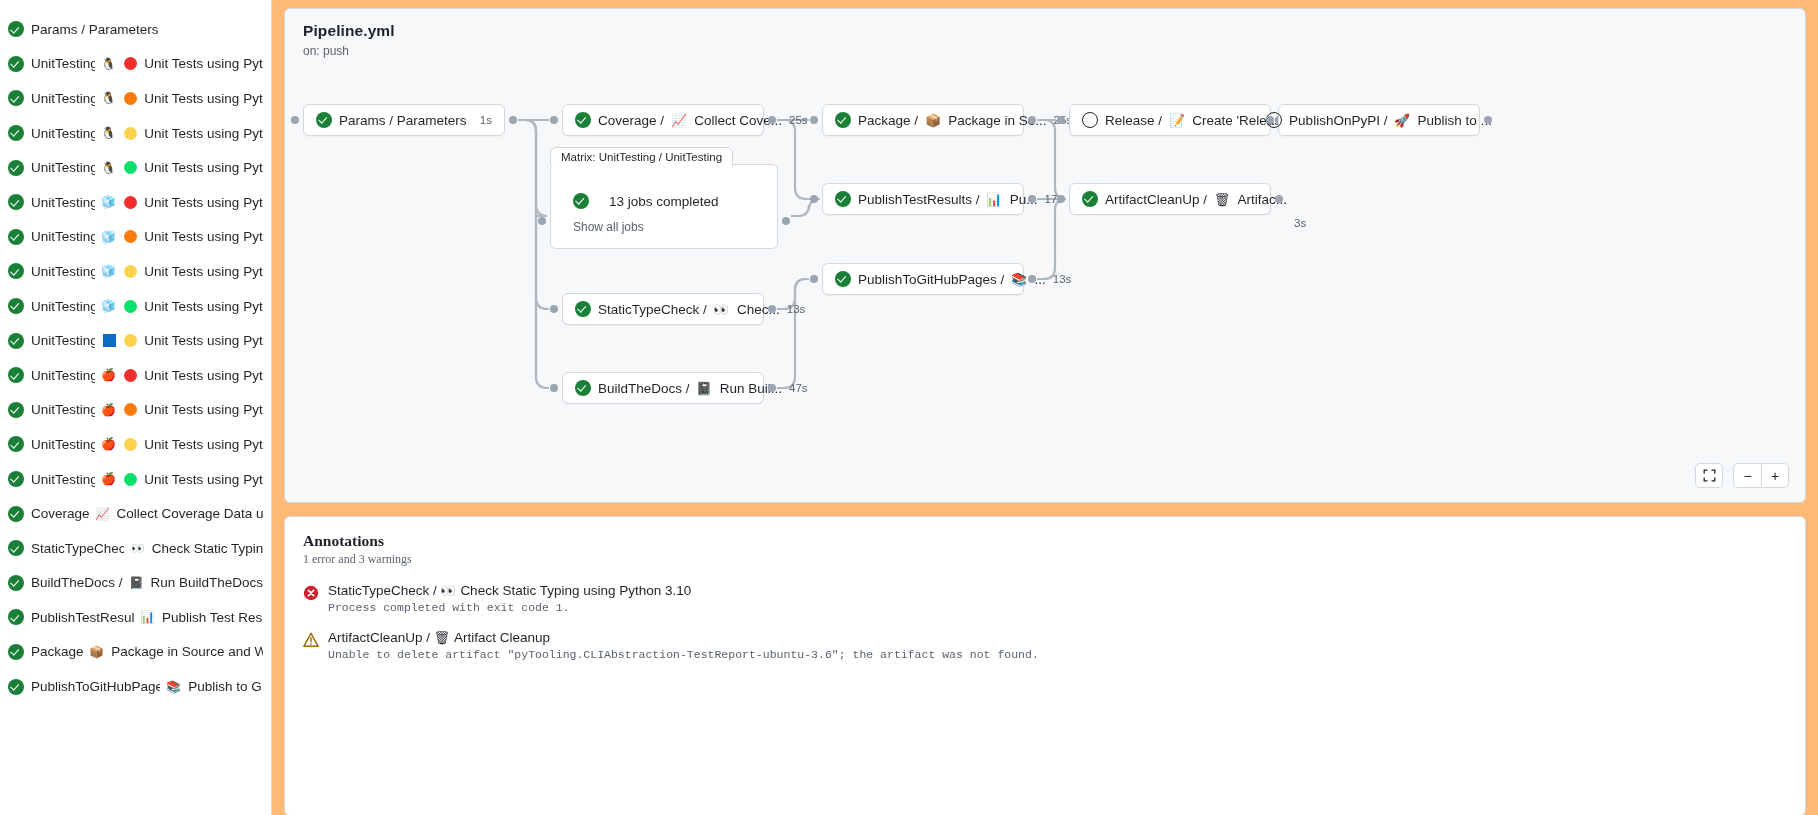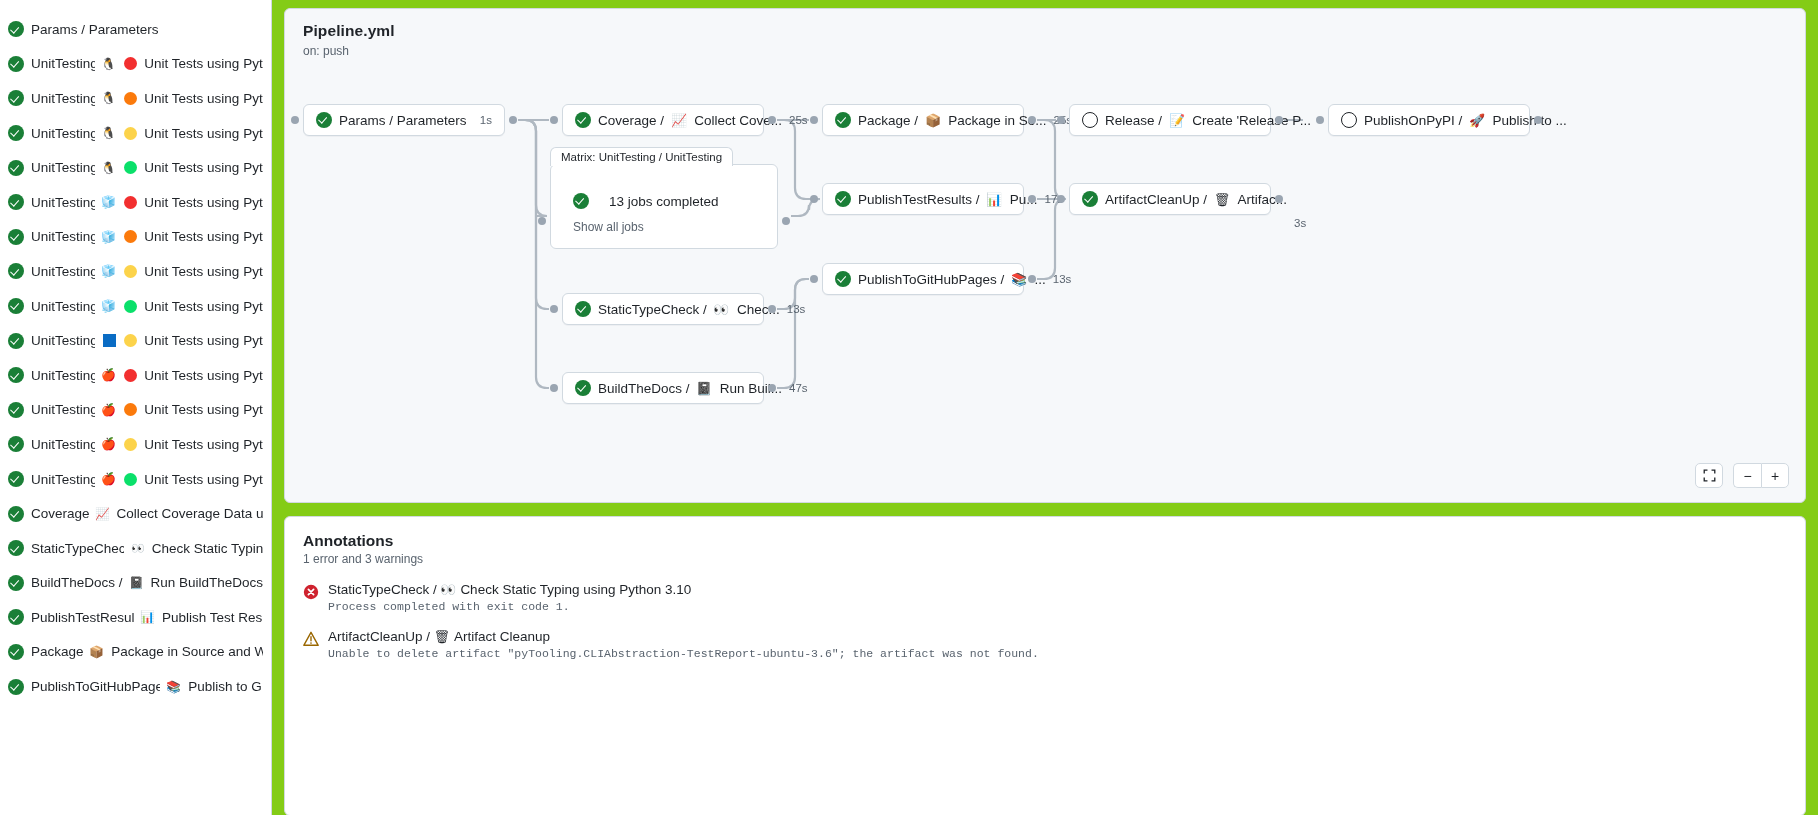--- a/index.html
+++ b/index.html
@@ -48,21 +48,21 @@
     width: 4px; height: 7.4px;
     border: solid #ffffff;
     border-width: 0 1.8px 1.8px 0;
     transform: rotate(42deg);
   }
   .dot-sq { width: 14px; height: 14px; flex: 0 0 14px; display:inline-block; }
 
   
   #main {
     flex: 1 1 auto; height: 815px;
-    background: #84cc16;
+    background: #fdba74;
     padding: 8px 12px 0 12px;
     overflow: hidden;
   }
   .panel {
     border: 1px solid #d1d9e0;
     border-radius: 6px;
     background: #f6f8fa;
   }
   #graph-panel { height: 495px; position: relative; overflow: hidden; }
   .graph-head { padding: 13px 18px 0 18px; }
@@ -137,21 +137,21 @@
     border-radius: 5px;
     display: flex; align-items: center; justify-content: center;
     font-size: 14px; color: #1f2328; cursor: pointer;
   }
   .zgroup { display: flex; }
   .zgroup .zbtn:first-child { border-radius: 5px 0 0 5px; border-right: none; }
   .zgroup .zbtn:last-child  { border-radius: 0 5px 5px 0; }
 
   
   #ann-panel { margin-top: 13px; height: 300px; background: #ffffff; overflow: hidden; }
-  .ann-head { padding: 15px 18px 0 18px; }
+  .ann-head { padding: 15px 18px 0 18px; font-family: Liberation Serif, serif; }
   .ann-title { font-size: 15.5px; font-weight: 600; }
   .ann-sub { font-size: 12px; color: #59636e; margin-top: 2px; }
   .ann-item { display: flex; gap: 9px; padding: 16px 18px 0 18px; }
   .ann-ico { width: 16px; height: 16px; flex: 0 0 16px; margin-top: 2px; }
   .ann-t1 { font-size: 13.5px; color: #1f2328; }
   .ann-t2 {
     font-size: 11.5px; color: #59636e; margin-top: 3px;
     font-family: "Liberation Mono", monospace;
   }
   .ann-t1 .bold { font-weight: 400; }
@@ -374,21 +374,21 @@
             <span class="port right"></span>
           </div>
           <div class="node" style="left: 784px; top: 95px; width: 202px;">
             <span class="ring"></span>
             <span>Release / </span>
             <span class="em">📝</span>
             <span>Create 'Release P...</span>
             <span class="port left"></span>
             <span class="port right"></span>
           </div>
-          <div class="node" style="left: 1043px; top: 95px; width: 202px;">
+          <div class="node" style="left: 993px; top: 95px; width: 202px; justify-content: center;">
             <span class="ring"></span>
             <span>PublishOnPyPI / </span>
             <span class="em">🚀</span>
             <span>Publish to ...</span>
             <span class="port left"></span>
             <span class="port right"></span>
           </div>
           <div class="matrix" style="left: 265px; top: 155px; width: 228px; height: 85px;">
             <div class="matrix-tab">Matrix: UnitTesting / UnitTesting</div>
             <div class="matrix-body">

